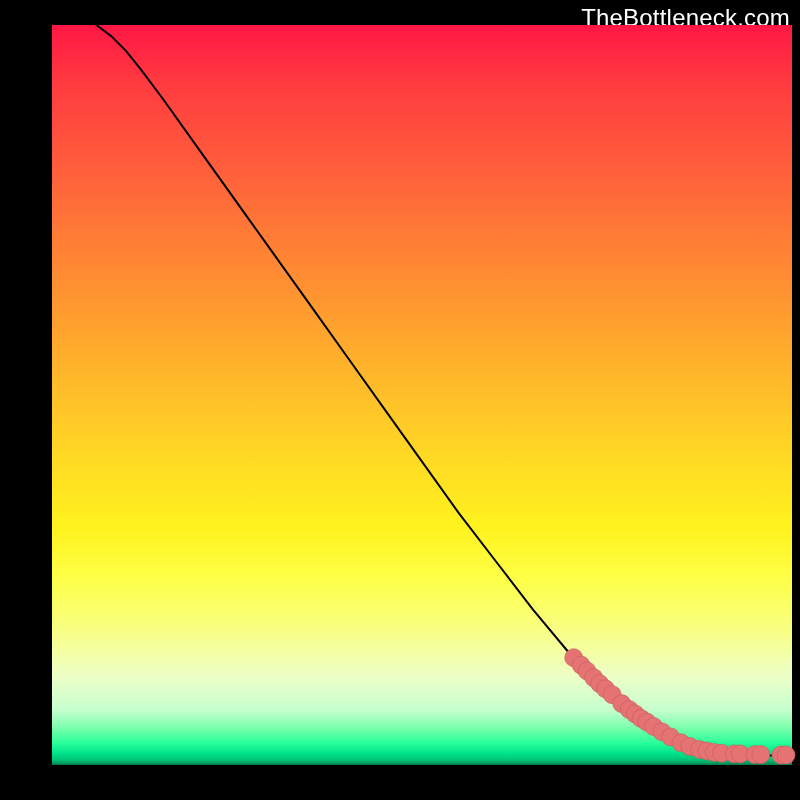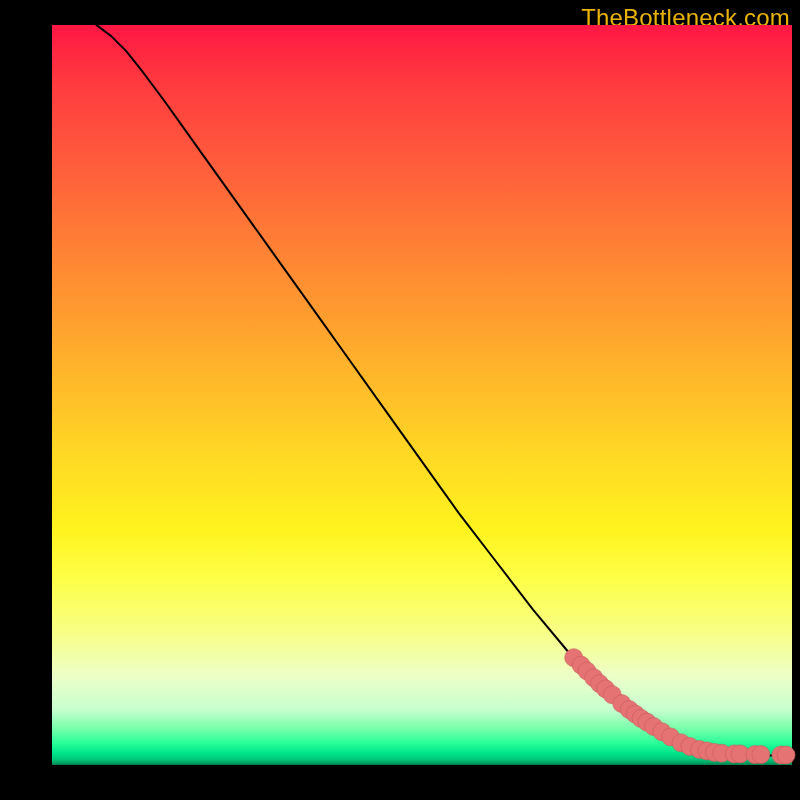--- a/index.html
+++ b/index.html
@@ -42,21 +42,21 @@
       #00e58a 98.4%,
       #00c97a 99.2%,
       #00ad6a 99.6%,
       #007a4a 100%
     );
   }
   .watermark {
     position: absolute;
     top: 4px;
     right: 10px;
-    color: #eab308;
+    color: #ffffff;
     font-size: 24px;
     font-weight: 400;
     letter-spacing: 0.2px;
     user-select: none;
   }
   svg.overlay {
     position: absolute;
     left: 0;
     top: 0;
     width: 740px;

